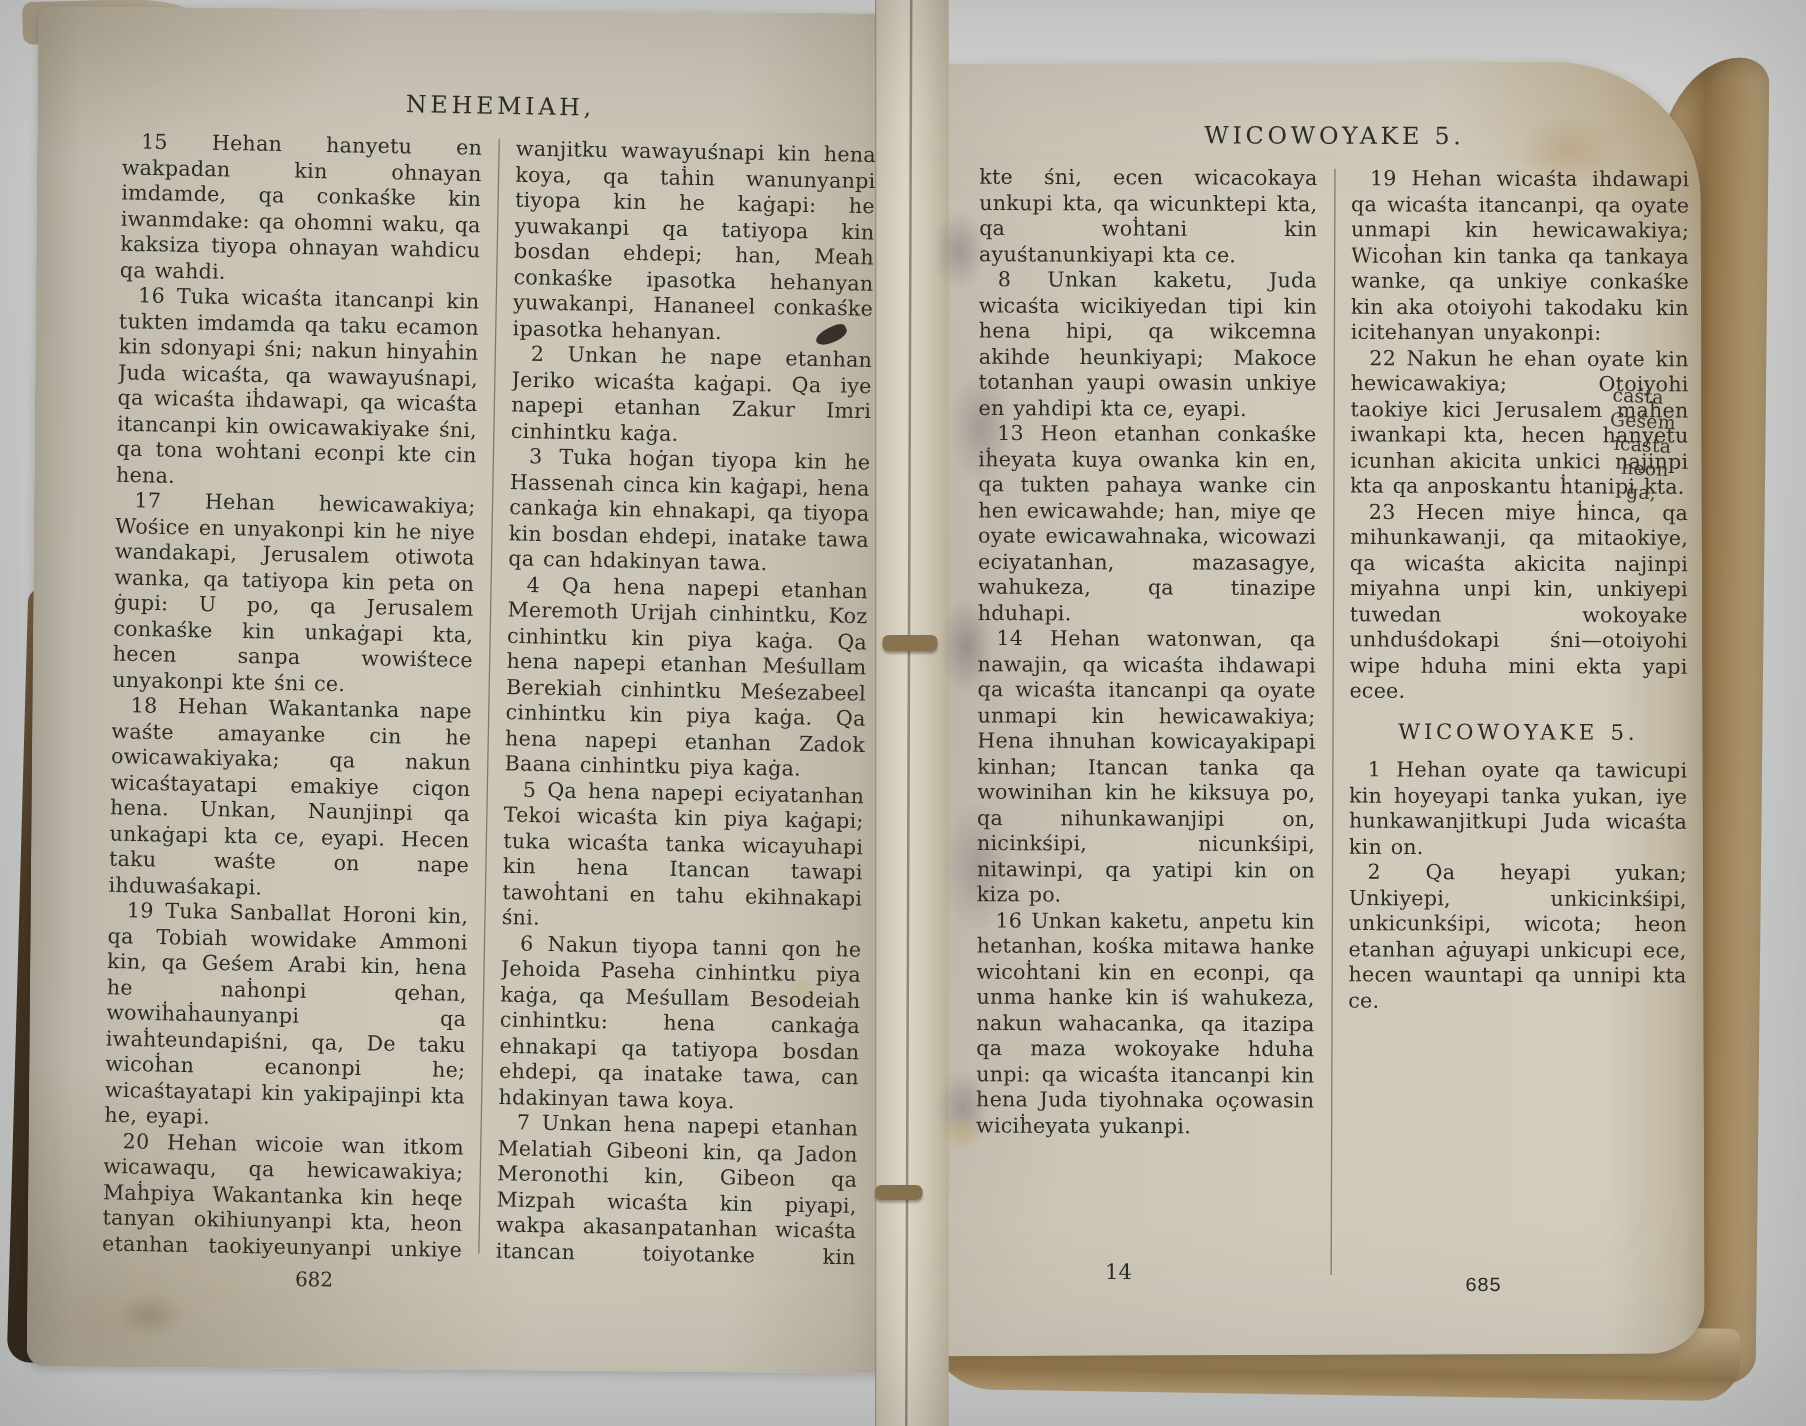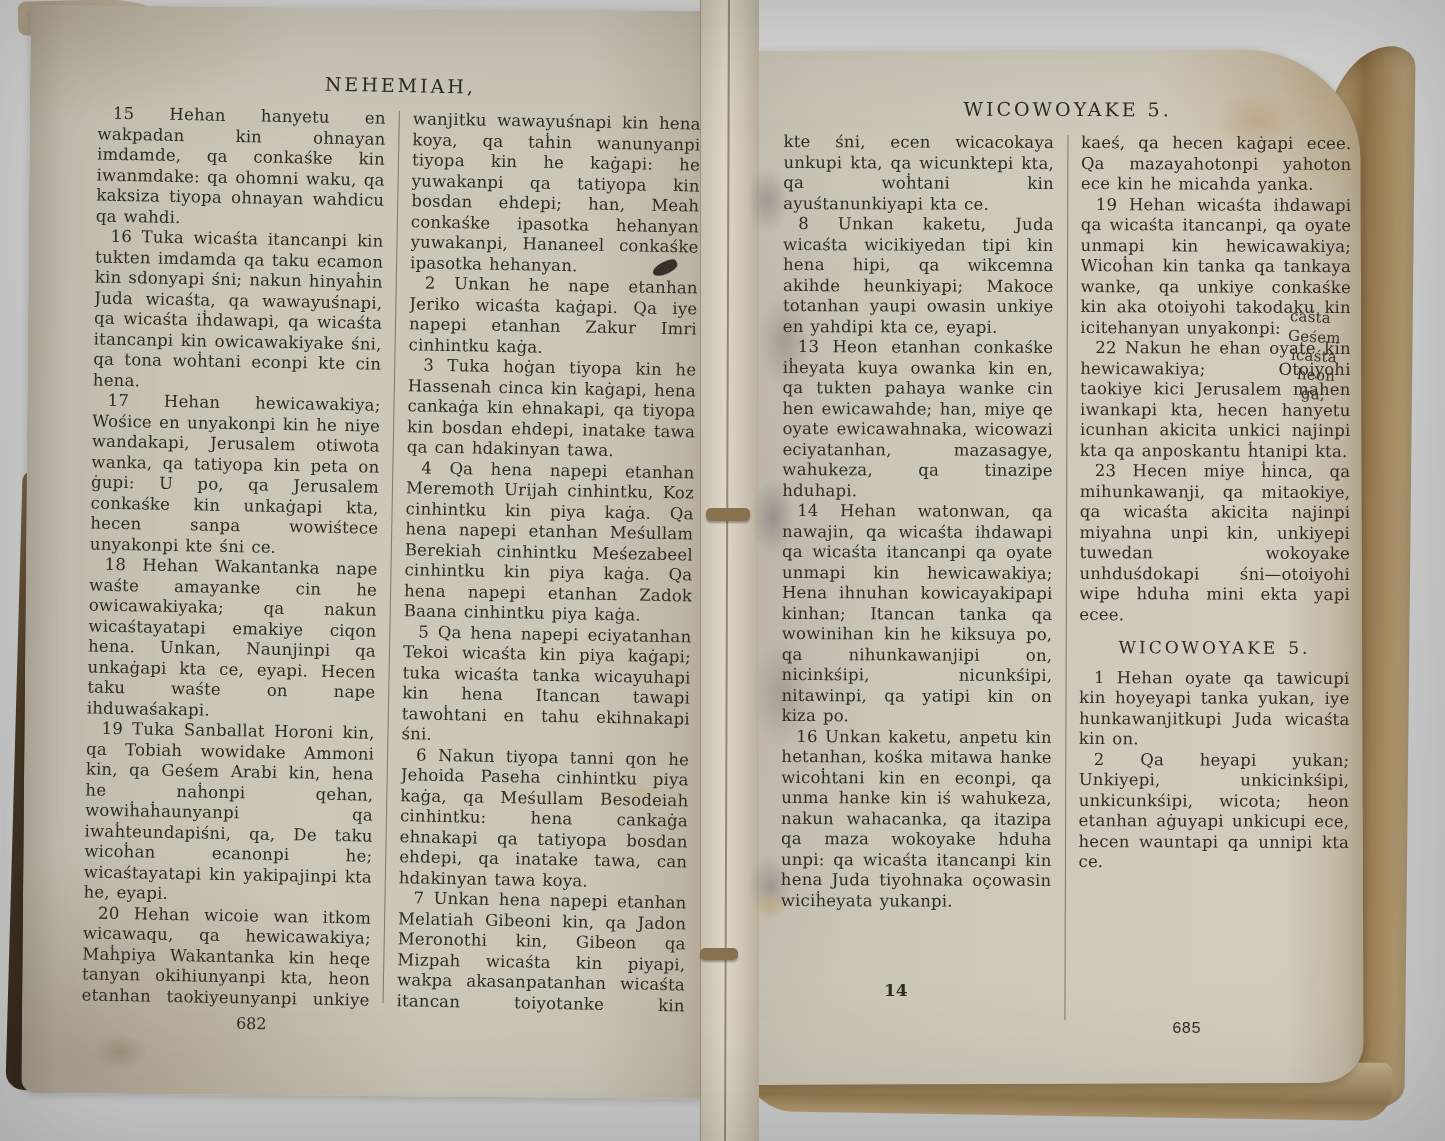--- a/index.html
+++ b/index.html
@@ -74,21 +74,21 @@
   .col{width:288px;overflow:hidden;text-align:justify;font-size:16.5px;line-height:20.5px;
     letter-spacing:.2px;word-spacing:1.5px;}
   .text-left .col{height:902px;}
   .text-right .col{height:895px;width:276px;}
   .col-rule{width:1px;background:#6b6456;opacity:.8;margin:2px 13px 8px 13px;}
   .verse{margin:0;text-indent:15px;}
   .verse.no-indent{text-indent:0;}
   .col-heading{text-align:center;letter-spacing:3px;font-size:17px;margin:12px 0 10px;}
   .folio{position:absolute;z-index:6;color:#2e2b25;font-size:16px;}
   .folio-left{left:236px;top:1014px;transform:rotate(1deg);}
-  .signature{left:884px;top:980px;font-weight:bold;font-size:17px;}
+  .signature{left:884px;top:1008px;font-weight:normal;font-size:17px;}
   .folio-right{left:1172px;top:1020px;font-family:Liberation Mono, monospace;}
   .edge-fragments span{position:absolute;z-index:6;font-size:15px;color:#35322c;
     transform:rotate(3deg);letter-spacing:.2px;}
   .edge-fragments span:nth-child(1){left:1290px;top:308px;}
   .edge-fragments span:nth-child(2){left:1288px;top:328px;}
   .edge-fragments span:nth-child(3){left:1291px;top:347px;}
   .edge-fragments span:nth-child(4){left:1297px;top:366px;}
   .edge-fragments span:nth-child(5){left:1301px;top:385px;}
 </style>
 </head>
@@ -141,21 +141,20 @@
     <div class="cols">
       <div class="col">
           <p class="verse no-indent">kte śni, ecen wicacokaya unkupi kta, qa wicunktepi kta, qa woḣtani kin ayuśtanunkiyapi kta ce.</p>
           <p class="verse">8 Unkan kaketu, Juda wicaśta wicikiyedan tipi kin hena hipi, qa wikcemna akihde heunkiyapi; Makoce totanhan yaupi owasin unkiye en yahdipi kta ce, eyapi.</p>
           <p class="verse">13 Heon etanhan conkaśke iḣeyata kuya owanka kin en, qa tukten pahaya wanke cin hen ewicawahde; han, miye qe oyate ewicawahnaka, wicowazi eciyatanhan, mazasagye, wahukeza, qa tinazipe hduhapi.</p>
           <p class="verse">14 Hehan watonwan, qa nawajin, qa wicaśta ihdawapi qa wicaśta itancanpi qa oyate unmapi kin hewicawakiya; Hena ihnuhan kowicayakipapi kinhan; Itancan tanka qa wowinihan kin he kiksuya po, qa nihunkawanjipi on, nicinkśipi, nicunkśipi, nitawinpi, qa yatipi kin on kiza po.</p>
           <p class="verse">16 Unkan kaketu, anpetu kin hetanhan, kośka mitawa hanke wicoḣtani kin en econpi, qa unma hanke kin iś wahukeza, nakun wahacanka, qa itazipa qa maza wokoyake hduha unpi: qa wicaśta itancanpi kin hena Juda tiyohnaka oçowasin wiciḣeyata yukanpi.</p>
         </div>
       <div class="col-rule"></div>
       <div class="col">
-          <p class="verse no-indent">kaeś, qa hecen kaġapi ecee. Qa mazayahotonpi yahoton ece kin he micahda yanka.</p>
           <p class="verse">19 Hehan wicaśta ihdawapi qa wicaśta itancanpi, qa oyate unmapi kin hewicawakiya; Wicoḣan kin tanka qa tankaya wanke, qa unkiye conkaśke kin aka otoiyohi takodaku kin icitehanyan unyakonpi:</p>
           <p class="verse">22 Nakun he ehan oyate kin hewicawakiya; Otoiyohi taokiye kici Jerusalem mahen iwankapi kta, hecen hanyetu icunhan akicita unkici najinpi kta qa anposkantu ḣtanipi kta.</p>
           <p class="verse">23 Hecen miye ḣinca, qa mihunkawanji, qa mitaokiye, qa wicaśta akicita najinpi miyahna unpi kin, unkiyepi tuwedan wokoyake unhduśdokapi śni—otoiyohi wipe hduha mini ekta yapi ecee.</p>
           <div class="col-heading">WICOWOYAKE 5.</div>
           <p class="verse">1 Hehan oyate qa tawicupi kin hoyeyapi tanka yukan, iye hunkawanjitkupi Juda wicaśta kin on.</p>
           <p class="verse">2 Qa heyapi yukan; Unkiyepi, unkicinkśipi, unkicunkśipi, wicota; heon etanhan aġuyapi unkicupi ece, hecen wauntapi qa unnipi kta ce.</p>
         </div>
     </div>
   </div>
 

